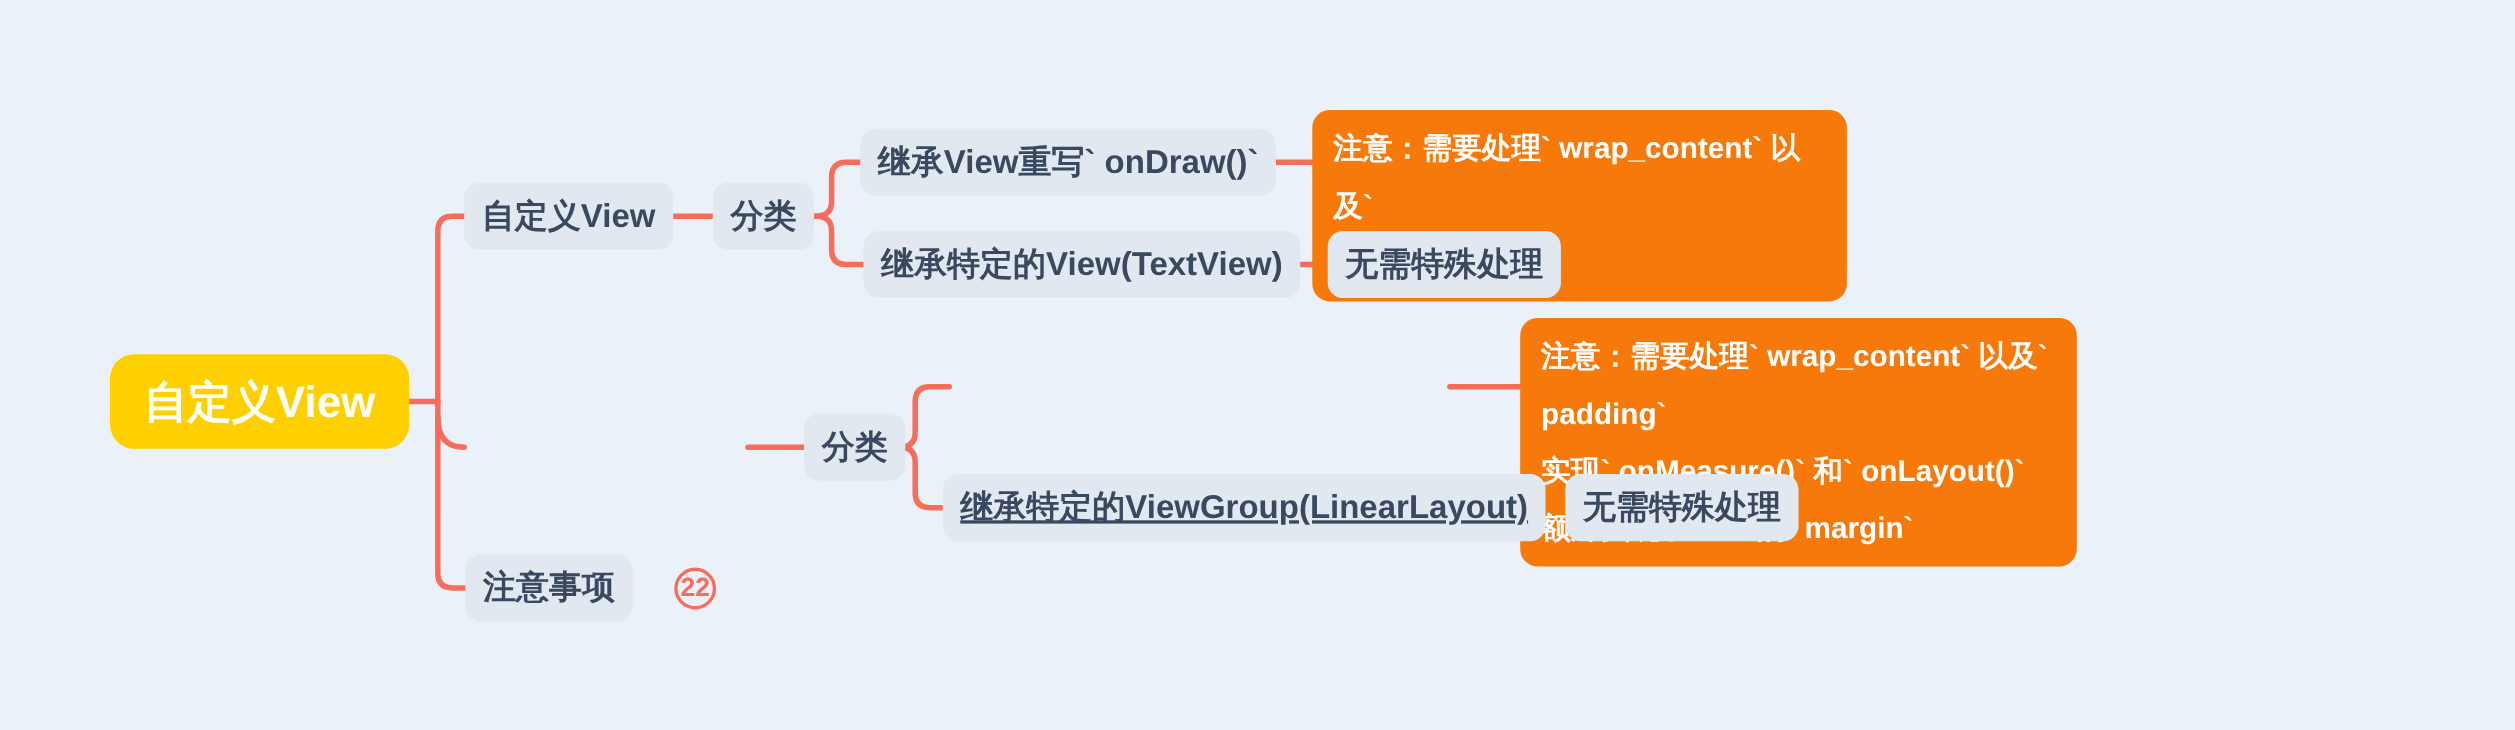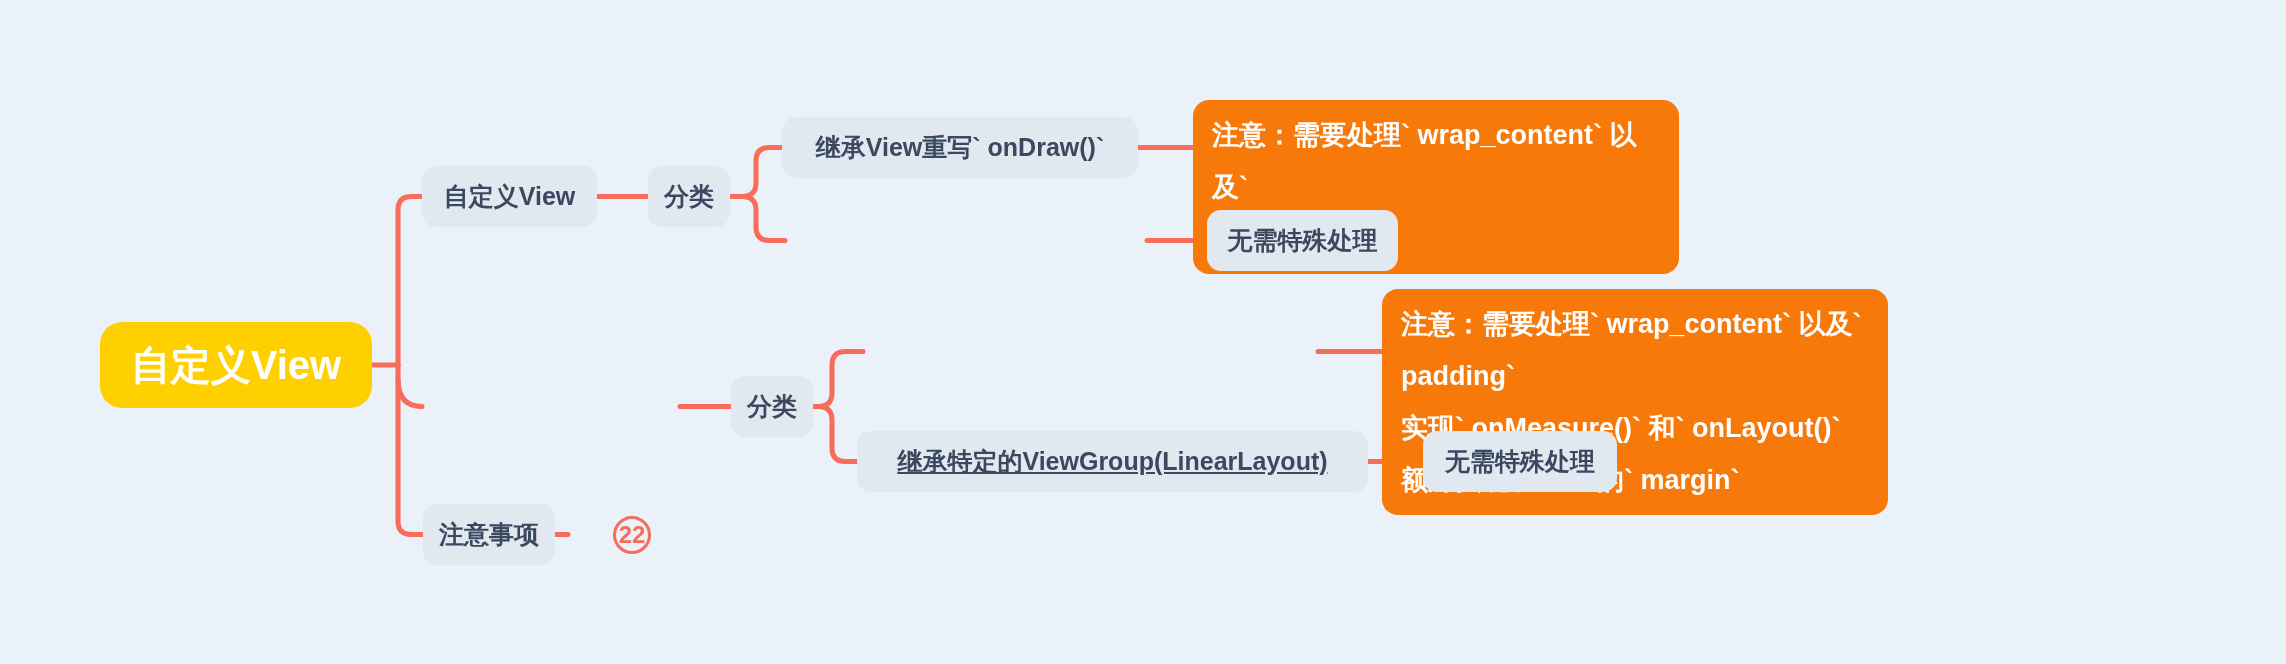--- a/index.html
+++ b/index.html
@@ -20,21 +20,21 @@
     font-family:"Liberation Sans","DejaVu Sans",sans-serif;
   }
   .connectors{position:absolute;left:0;top:0;}
   .connectors path{fill:none;stroke:var(--line-color);stroke-width:5;stroke-linecap:round;}
   .node{
     position:absolute;display:flex;align-items:center;justify-content:center;
     box-sizing:border-box;font-weight:700;white-space:nowrap;
   }
   .topic{
     background:var(--node-bg);color:var(--text-color);
-    font-size:25px;height:61px;border-radius:14px;padding:0 16px;
+    font-size:30px;height:61px;border-radius:14px;padding:0 16px;
   }
   .root{
     background:var(--root-bg);color:var(--root-text);
     font-size:40px;height:86px;border-radius:22px;padding:0 28px;
   }
   .note{
     position:absolute;box-sizing:border-box;display:block;
     background:var(--note-bg);color:var(--note-text);
     font-size:27px;font-weight:700;line-height:52px;
     border-radius:16px;padding:9px 19px;white-space:pre-line;
@@ -75,20 +75,21 @@
 
   <div class="node topic" style="left:422px;top:166px;min-width:175px;">自定义View</div>
 
   <div class="node topic" style="left:648px;top:166px;min-width:80px;">分类</div>
 
   <div class="node topic" style="left:782px;top:117px;min-width:356px;">继承View重写` onDraw()`</div>
 
   <div class="note" style="left:1193px;top:100px;width:486px;">注意：需要处理` wrap_content` 以及`
 padding`</div>
 
+  <div class="node topic" style="left:785px;top:210px;min-width:362px;">继承特定的View(TextView)</div>
 
   <div class="node topic" style="left:1207px;top:210px;min-width:191px;">无需特殊处理</div>
 
 
   <div class="node topic" style="left:731px;top:376px;min-width:78px;">分类</div>
 
 
   <div class="note" style="left:1382px;top:289px;width:506px;">注意：需要处理` wrap_content` 以及` padding`
 实现` onMeasure()` 和` onLayout()`
 额外实现子View的` margin`</div>

